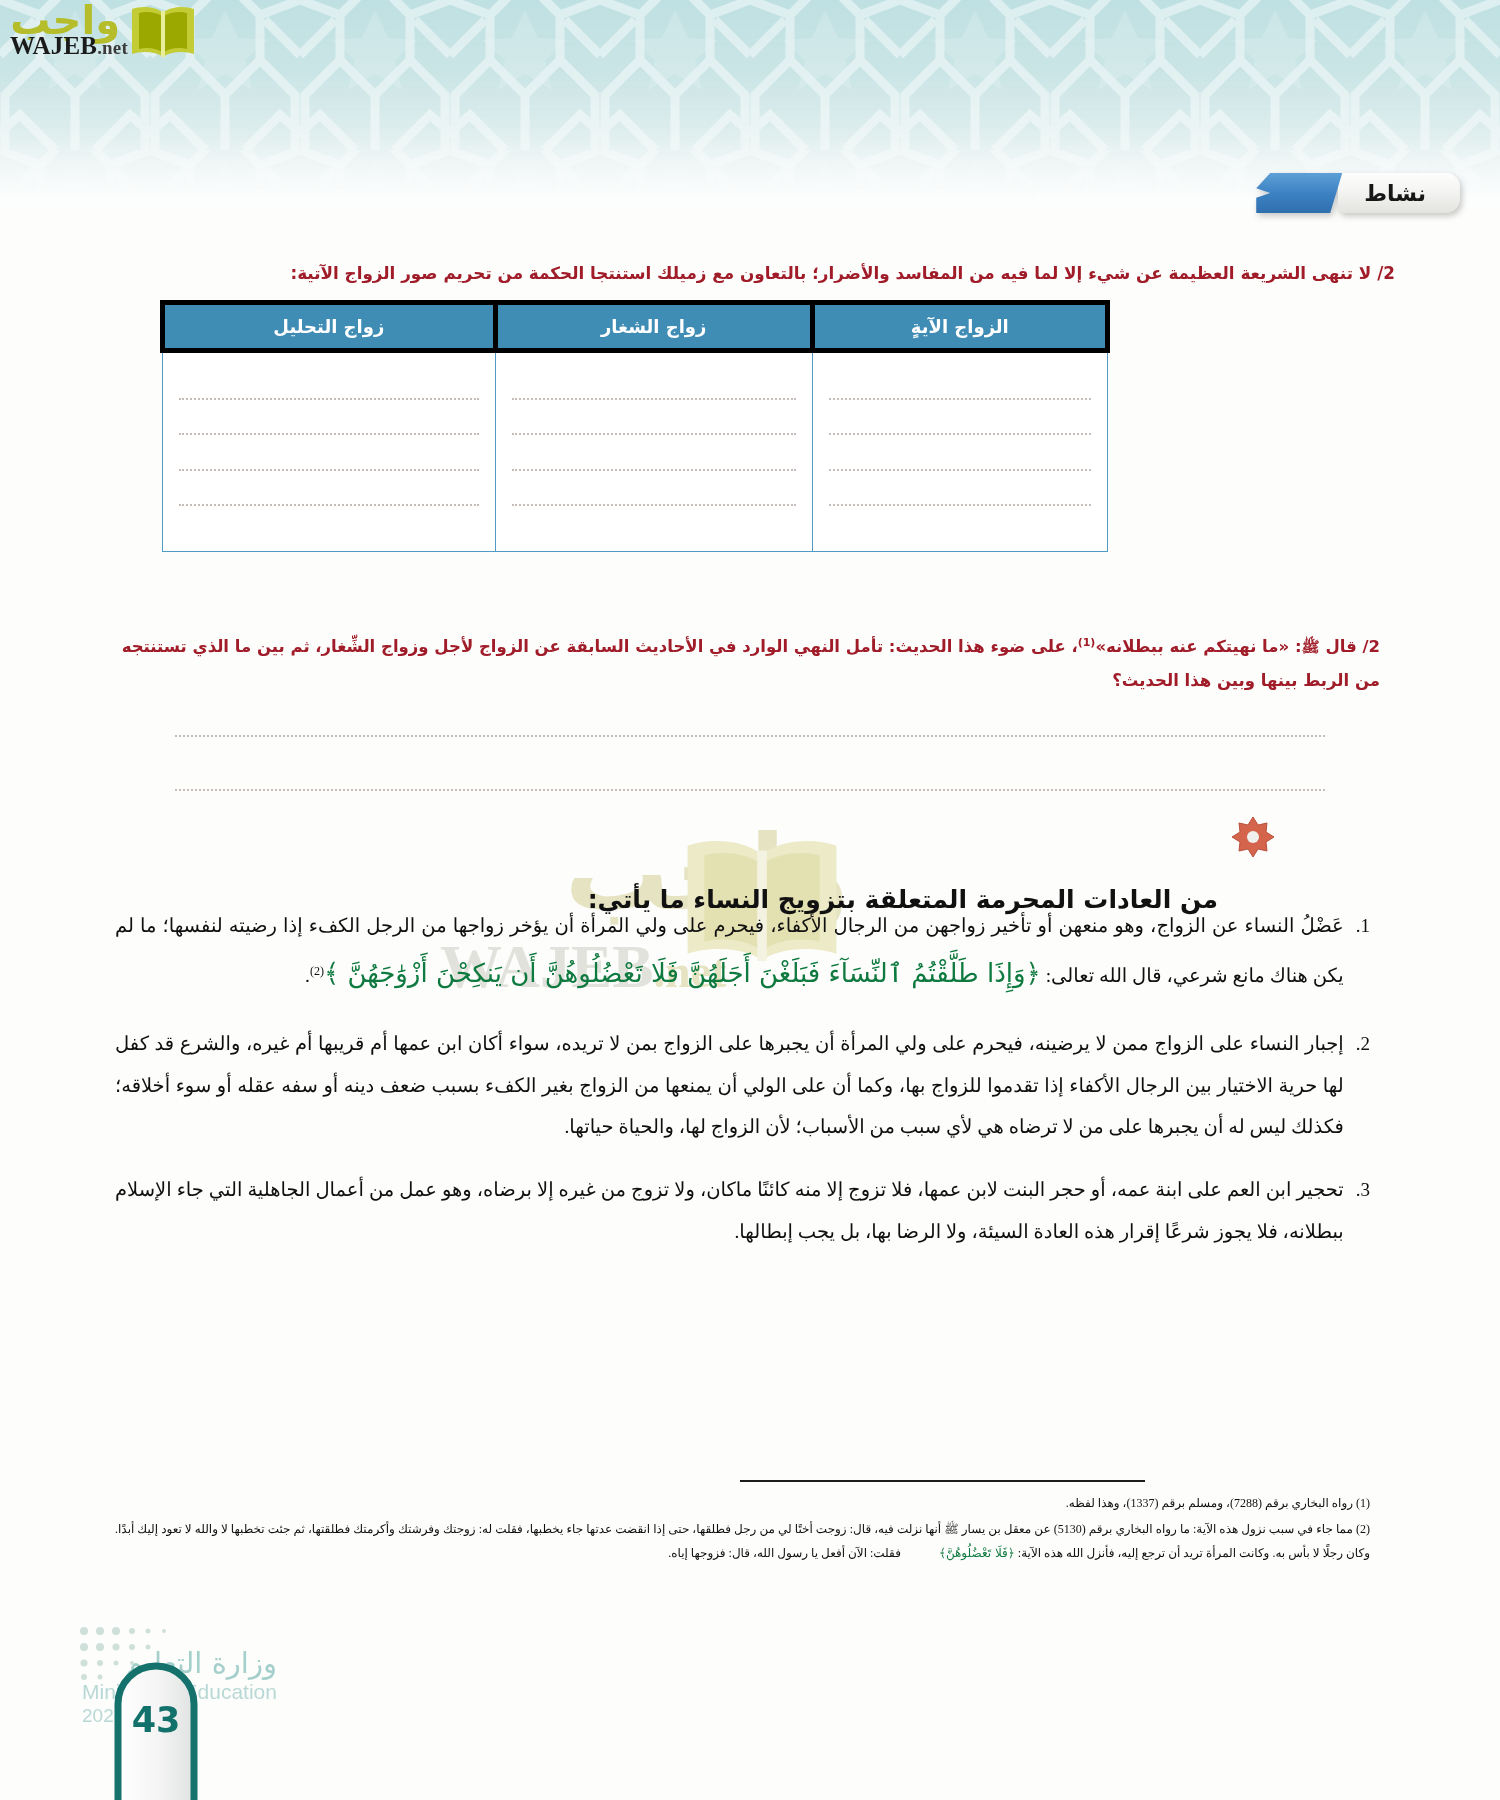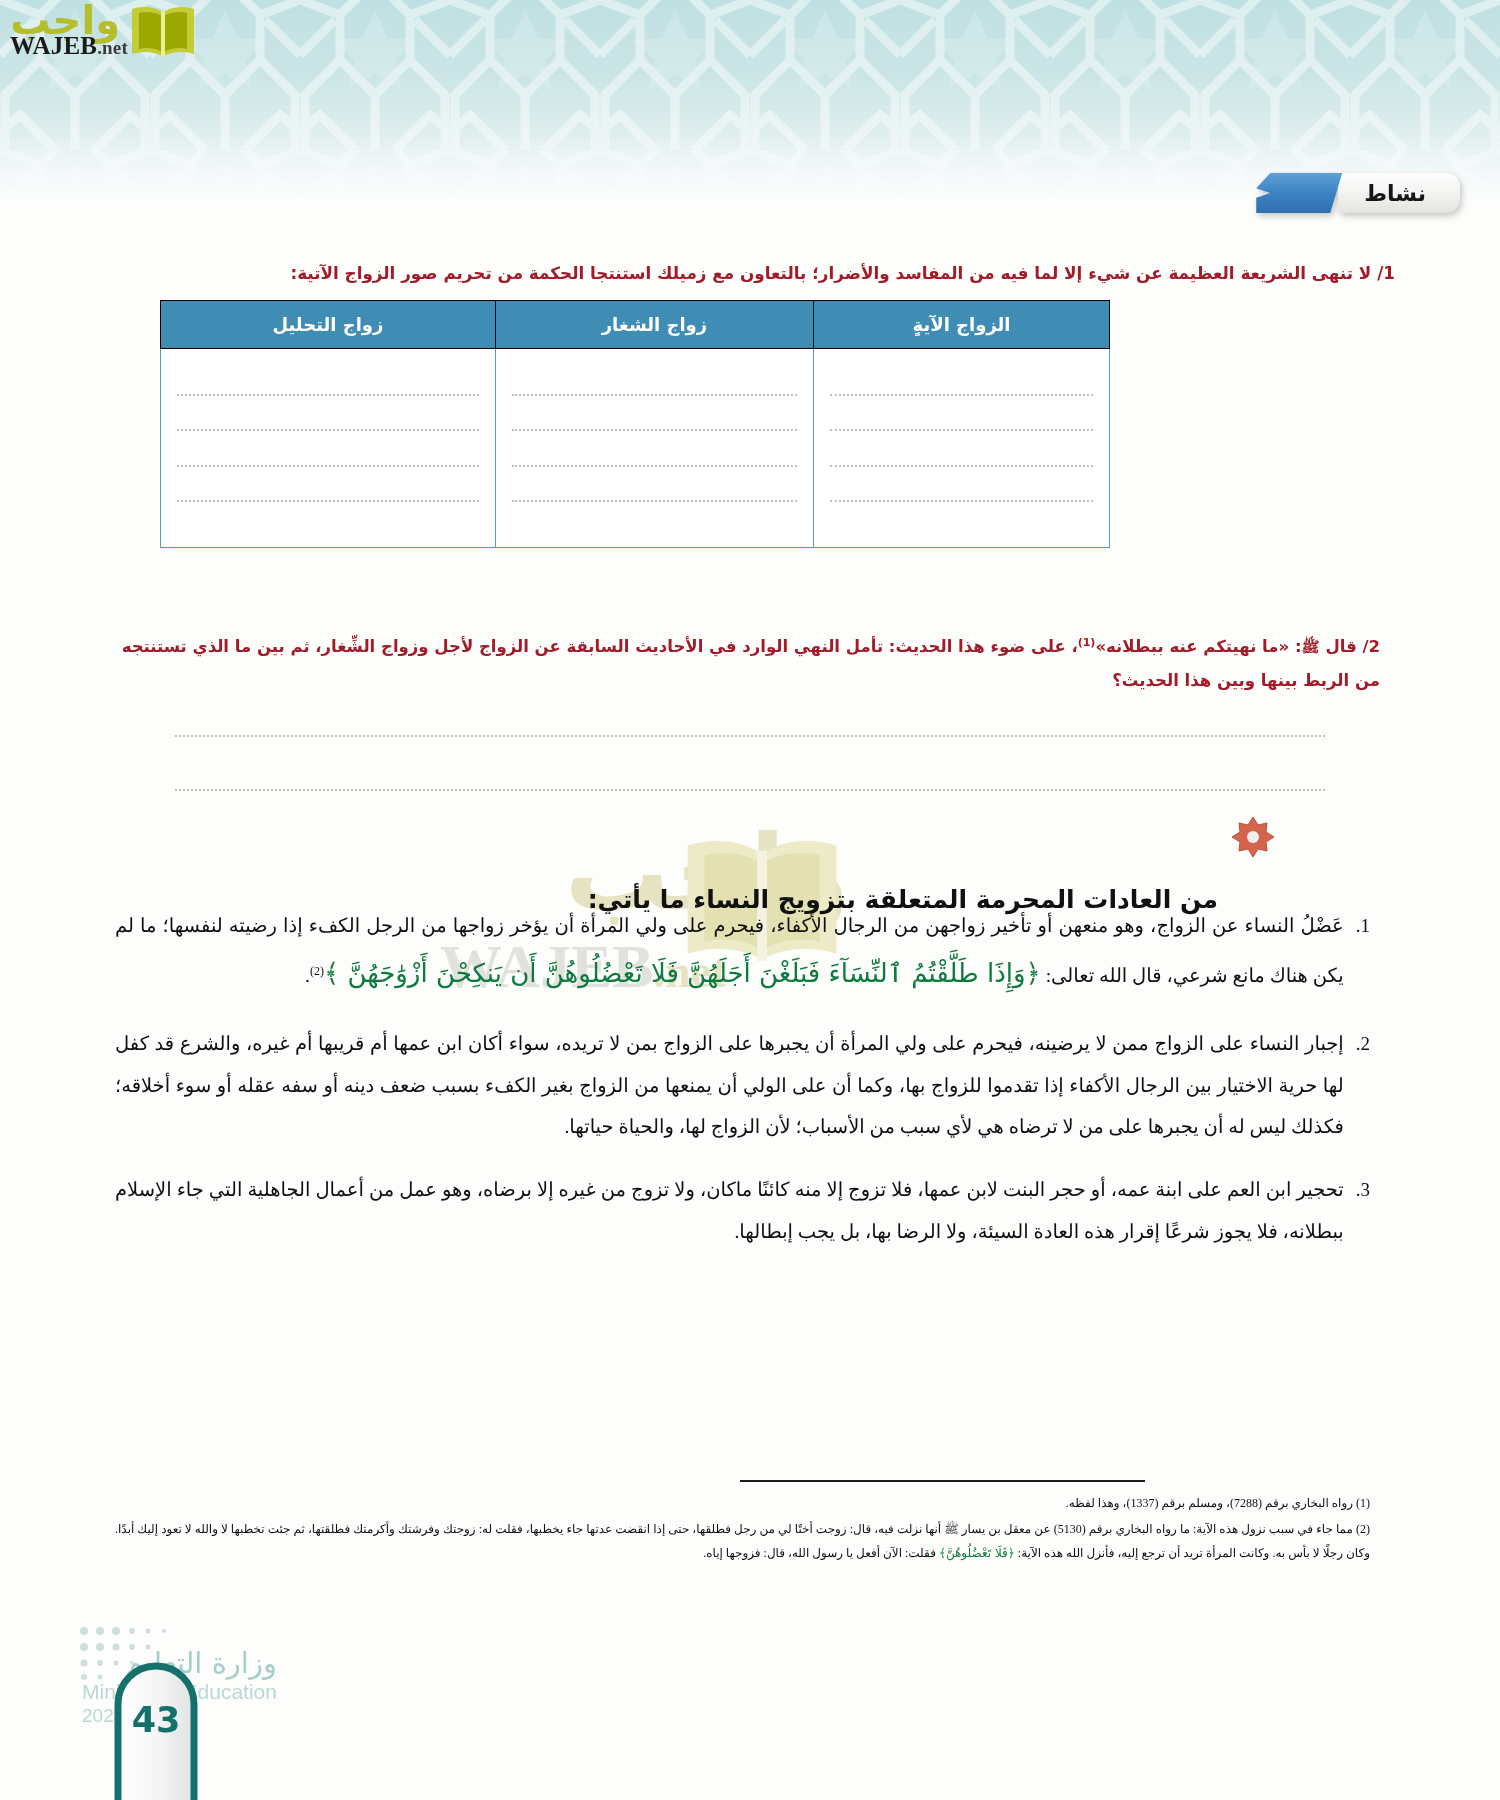--- a/index.html
+++ b/index.html
@@ -115,21 +115,21 @@
     border-collapse: collapse;
     direction: rtl;
   }
   .tbl th {
     background: #3f8cb5;
     color: #ffffff;
     font-family: "DejaVu Sans", sans-serif;
     font-size: 18px;
     font-weight: bold;
     height: 48px;
-    border: 1px solid #000000;
+    border: 5px solid #000000;
     text-align: center;
   }
   .tbl td {
     border: 1px solid #4e9cc4;
     height: 198px;
     vertical-align: top;
     background: #ffffff;
     padding: 0;
   }
   .dotted-cell {
@@ -262,21 +262,21 @@
     direction: rtl;
     font-family: "Liberation Serif", "DejaVu Serif", serif;
     font-size: 12px;
     line-height: 1.95;
     color: #0f0f0f;
     text-align: justify;
     z-index: 4;
   }
   .footnotes p { margin-bottom: 3px; }
   .fn2 { text-align: justify; }
-  .fn-ayah { color: #0f7a3f; font-family: "DejaVu Sans", serif; }
+  .fn-ayah { color: #0f7a3f; font-family: "DejaVu Sans", serif; margin-left: 35px; }
 
   
   .ministry {
     position: absolute;
     top: 1648px; left: 82px;
     z-index: 3;
     opacity: .62;
   }
   .min-ar {
     font-family: "DejaVu Sans", sans-serif;
@@ -363,21 +363,21 @@
     </div>
   </div>
 
   <div class="activity-ribbon">
     <div class="ribbon-arrow"></div>
     <div class="ribbon-plate">نشاط</div>
   </div>
 
   <div class="content">
 
-    <div class="q-line" id="q1">1/ لا تنهى الشريعة العظيمة عن شيء إلا لما فيه من المفاسد والأضرار؛ بالتعاون مع زميلك استنتجا الحكمة من تحريم صور الزواج الآتية:</div>
+    <div class="q-line" id="q1">2/ لا تنهى الشريعة العظيمة عن شيء إلا لما فيه من المفاسد والأضرار؛ بالتعاون مع زميلك استنتجا الحكمة من تحريم صور الزواج الآتية:</div>
 
     <table class="tbl">
       <thead>
         <tr>
           <th>الزواج الآيةٍ</th>
           <th>زواج الشغار</th>
           <th>زواج التحليل</th>
         </tr>
       </thead>
       <tbody>

